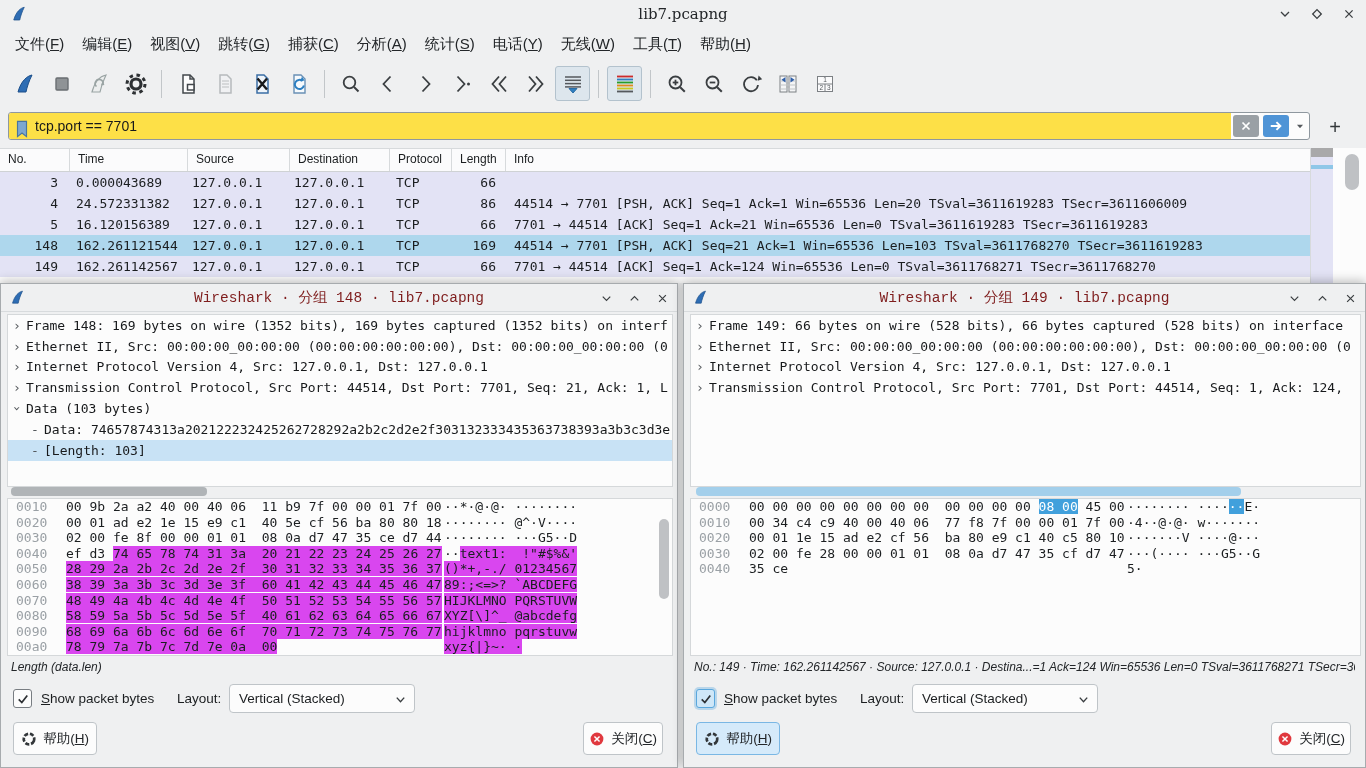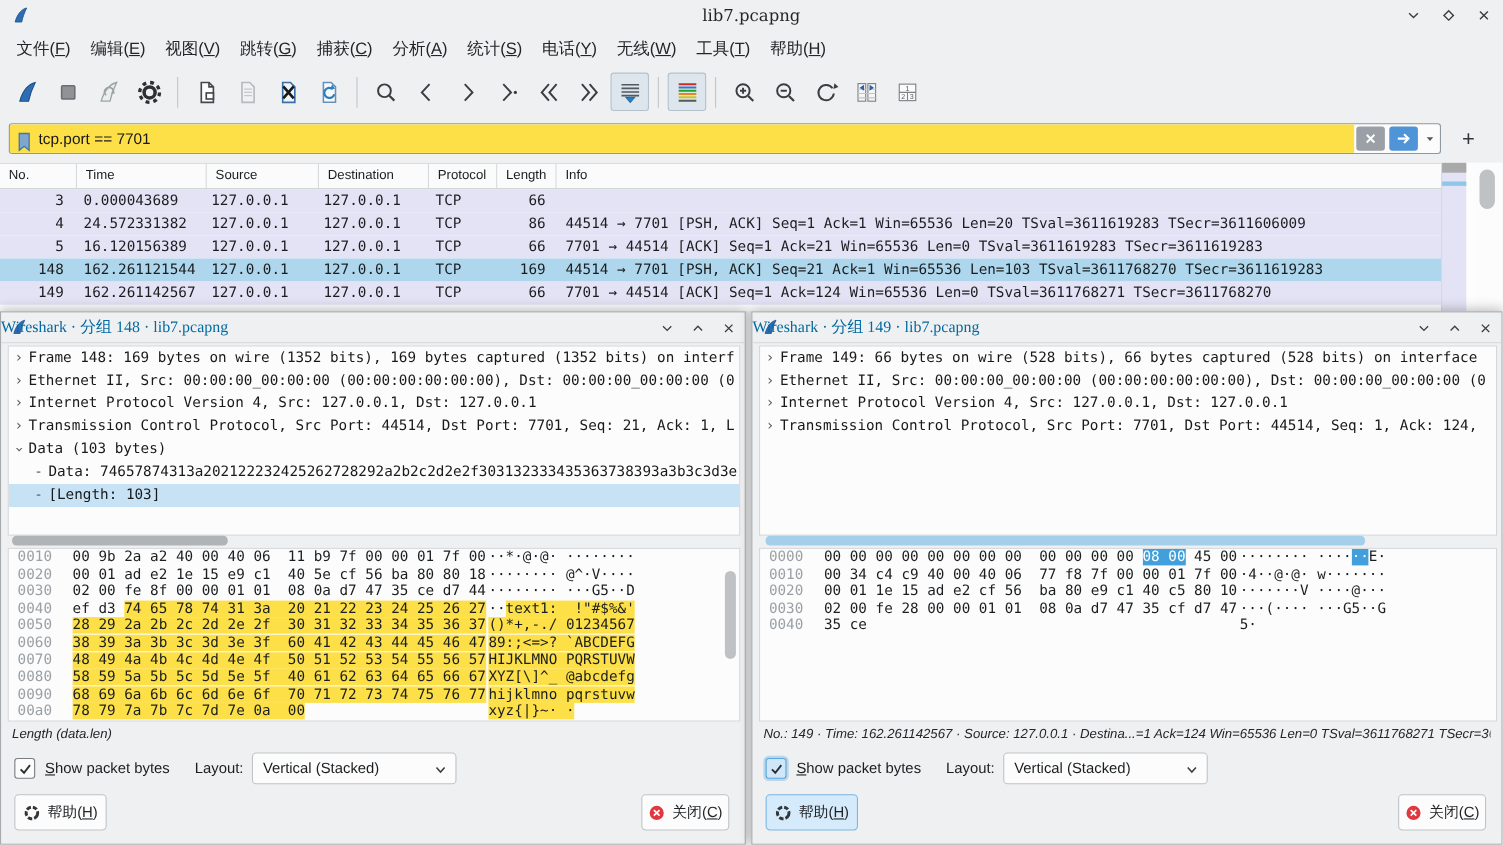--- a/index.html
+++ b/index.html
@@ -60,21 +60,21 @@
   .mini-sel{position:absolute;left:0;top:17px;width:100%;height:4px;background:#8fc7e8}
   .vsb{position:absolute;left:1340px;top:0;width:26px;height:135px;background:#fcfcfc}
   .vsb .thumb{position:absolute;left:5px;top:6px;width:14px;height:36px;border-radius:7px;background:#bfc1c4}
 
   
   .dlg{position:absolute;top:283px;height:485px;background:#eff0f1;border:1px solid #a7abae;box-shadow:0 -2px 10px rgba(0,0,0,.25)}
   #d148{left:0;width:678px}
   #d149{left:683px;width:683px;z-index:2}
   .dtitle{position:relative;height:28px;border-bottom:1px solid #d8dbdd;display:flex;align-items:center}
   .dtitle .appicon{margin-left:8px}
-  .dtitle .dtext{position:absolute;left:0;right:0;font-family:Liberation Serif, serif;font-size:14.5px;color:#0369a1}
+  .dtitle .dtext{position:absolute;left:0;right:0;text-align:center;font-family:Liberation Mono, monospace;font-size:14.5px;color:#7f1d1d}
   .dctl{position:absolute;right:6px;top:0;height:28px;display:flex;align-items:center;gap:10px}
 
   .pane{position:absolute;left:6px;background:#fcfcfc;border:1px solid #d5d8da;overflow:hidden}
   .treepane{top:30px;height:173px}
   .hexpane{top:214px;height:158px}
   #d148 .pane{width:666px}
   #d149 .pane{width:671px}
 
   .trow{height:20.8px;display:flex;align-items:center;font-size:13px;white-space:pre;overflow:hidden}
   .trow .exp{width:18px;text-align:center;color:#55595d;flex:0 0 auto;font-size:13px}
@@ -84,21 +84,21 @@
   .trow.sel{background:#c8e2f5}
 
   .hscroll{position:absolute;height:9px;border-radius:4px;top:203px}
   #d148 .hscroll{left:10px;width:196px;background:#b0b4b7}
   #d149 .hscroll{left:12px;width:545px;background:#a3cfeb}
 
   .hxrow{height:15.6px;line-height:15.6px;font-size:13px;white-space:pre}
   .hxrow .off{display:inline-block;width:34px;margin:0 16px 0 8px;color:#9aa0a5}
   .hxrow .hx{display:inline-block;width:378px}
   .hxrow .as{display:inline-block}
-  .sg.s1{background:#fde047}
+  .sg.s1{background:#d946ef}
   .sg.s2{background:#41a0dc;color:#fff}
   .hexvsb{position:absolute;right:3px;top:20px;width:10px;height:80px;border-radius:5px;background:#bfc1c4}
 
   .dstatus{position:absolute;left:10px;top:376px;width:97%;font-size:12px;font-style:italic;color:#232629;white-space:nowrap;overflow:hidden}
 
   .dcontrols{position:absolute;left:0;top:400px;width:100%;height:32px}
   .cb{position:absolute;left:12px;top:5px;width:19px;height:19px;background:#fcfcfc;border:1.4px solid #787d82;border-radius:3px;display:flex;align-items:center;justify-content:center;cursor:pointer}
   .cb.focused{background:#cfe7f8;border-color:#5aa7dd;box-shadow:0 0 0 2px rgba(90,167,221,.35)}
   .cblabel{position:absolute;left:40px;top:7px;font-size:13.5px}
   .laylabel{position:absolute;left:176px;top:7px;font-size:13.5px}

